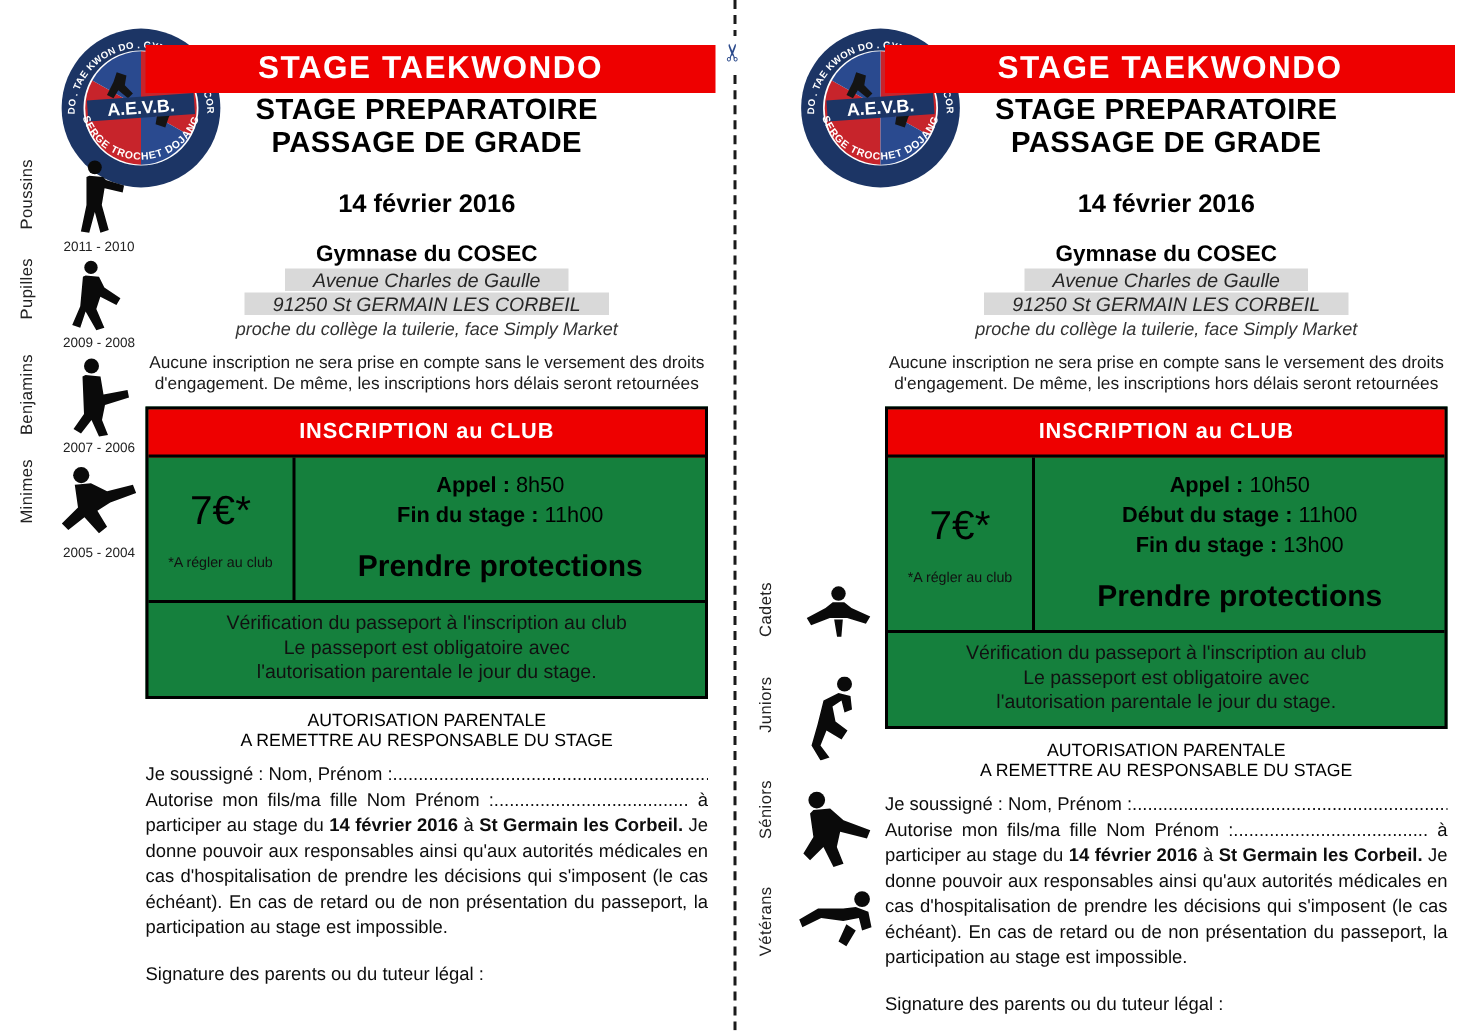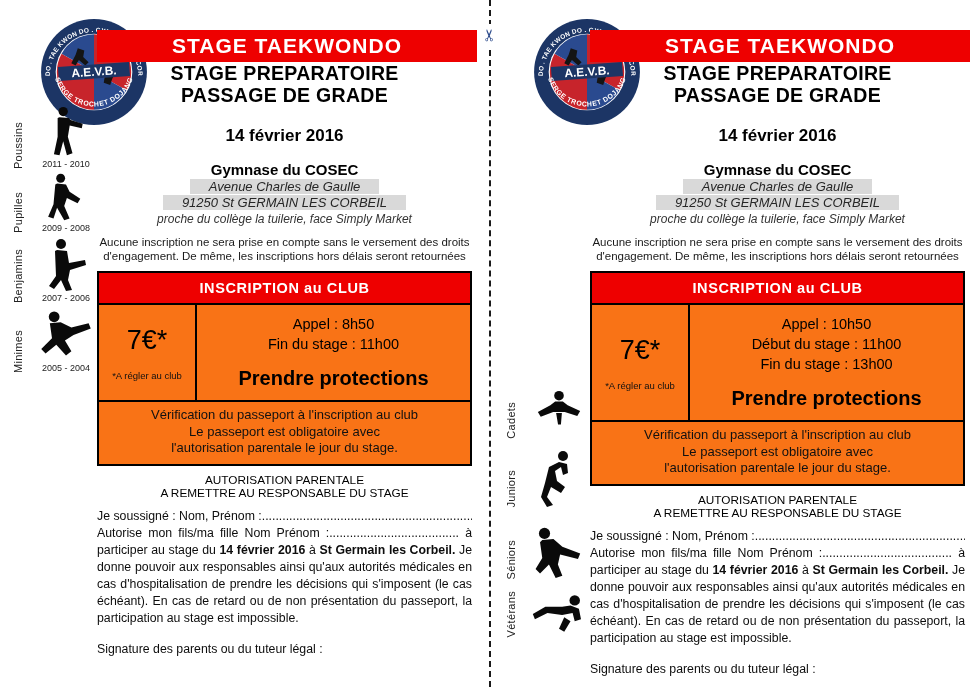--- a/index.html
+++ b/index.html
@@ -41,21 +41,21 @@
   #flyer-right { left: 493px; width: 486px; }
 
   
   .logo { position: absolute; left: 40px; top: 18px; width: 108px; height: 108px; }
   .logo svg { width: 100%; height: 100%; }
 
   
   .sidebar { position: absolute; left: 12px; width: 92px; }
   #flyer-left  .sidebar { top: 106px; }
   #flyer-right .sidebar { top: 388px; }
-  .cat-item { display: flex; align-items: flex-end; margin-bottom: 3px; }
+  .cat-item { display: flex; align-items: flex-start; margin-bottom: 3px; }
   #flyer-right .cat-item { margin-bottom: 12px; }
   .cat-label {
     writing-mode: vertical-rl;
     transform: rotate(180deg);
     font-size: 11px;
     color: #222;
     width: 16px;
     text-align: center;
     letter-spacing: .3px;
   }
@@ -83,40 +83,40 @@
   }
   .subtitle { font-size: 19.5px; font-weight: bold; line-height: 22px; color: #000; letter-spacing: .3px; }
   .date-line { margin-top: 20px; font-size: 17px; font-weight: bold; color: #000; }
   .venue { margin-top: 15px; font-size: 15px; font-weight: bold; color: #000; }
   .addr { margin-top: 1px; font-size: 13px; line-height: 15.5px; color: #262626; }
   .addr .hl { background: #d9d9d9; padding: 0 19px; font-style: italic; }
   .addr-note { margin-top: 2px; font-size: 12px; font-style: italic; color: #333; }
   .notice { margin-top: 9px; font-size: 11.5px; line-height: 14px; color: #1a1a1a; }
 
   
-  .insc-table { margin-top: 8px; border: 2px solid #000; text-align: center; background: #f97316; }
+  .insc-table { margin-top: 8px; border: 2px solid #000; text-align: center; background: #15803d; }
   .insc-header {
     background: #ee0000; color: #fff;
     font-weight: bold; font-size: 14.5px;
     letter-spacing: .6px;
     padding: 7px 0;
     border-bottom: 2px solid #000;
   }
   .insc-main { display: flex; border-bottom: 2px solid #000; }
   .price-cell {
     width: 98px;
     border-right: 2px solid #000;
     display: flex; flex-direction: column; align-items: center; justify-content: center;
     padding: 10px 2px;
   }
   .price { font-size: 27px; color: #000; }
   .price-note { font-size: 9.5px; color: #111; margin-top: 14px; white-space: nowrap; }
   .schedule-cell { flex: 1; padding: 9px 4px 10px; }
   .sched-line { font-size: 14.5px; line-height: 20px; color: #000; }
-  .sched-line b { font-weight: normal; }
+  .sched-line b { font-weight: bold; }
   .protections { margin-top: 13px; font-size: 20px; font-weight: bold; color: #000; }
   .verification { padding: 5px 6px 7px; font-size: 13px; line-height: 16.5px; color: #111; }
 
   
   .auth-title { margin-top: 8px; font-size: 11.8px; font-weight: normal; line-height: 13.5px; color: #000; }
   .auth-body {
     margin-top: 7px;
     text-align: justify;
     font-size: 12.3px;
     line-height: 17px;

